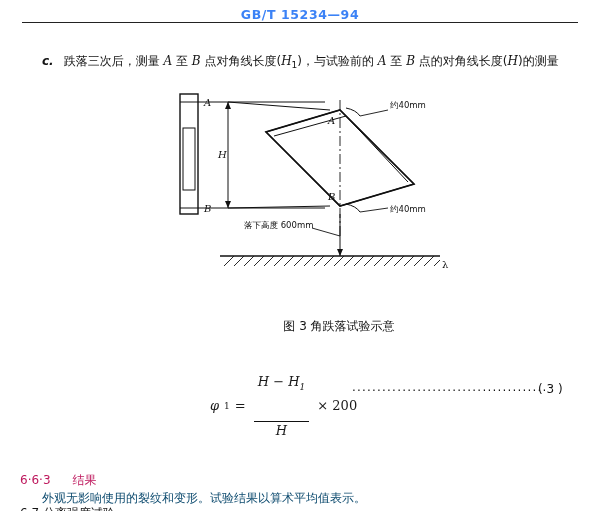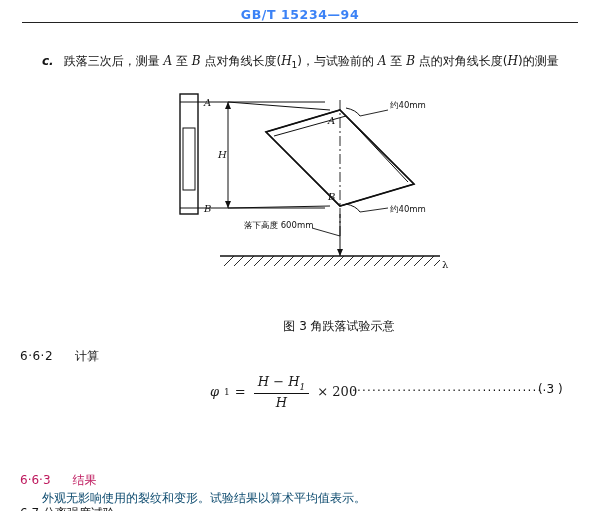--- a/index.html
+++ b/index.html
@@ -117,20 +117,21 @@
   .sub {
     font-size: 9px;
     vertical-align: sub;
   }
   .frac {
     display: inline-flex;
     flex-direction: column;
     align-items: center;
     vertical-align: middle;
     margin: 0 3px;
+    gap: 28px;
   }
   .frac .numer {
     font-style: italic;
     padding: 0 4px 1px 4px;
     font-size: 13px;
   }
   .frac .denom {
     font-style: italic;
     padding: 1px 4px 0 4px;
     border-top: 1px solid #111;
@@ -279,23 +280,20 @@
       <text x="178" y="36" font-family="DejaVu Serif, serif" font-style="italic" font-size="10" fill="#111">A</text>
       <text x="178" y="112" font-family="DejaVu Serif, serif" font-style="italic" font-size="10" fill="#111">B</text>
       <text x="240" y="20" font-family="DejaVu Sans, sans-serif" font-size="8.5" fill="#111">约40mm</text>
       <text x="240" y="124" font-family="DejaVu Sans, sans-serif" font-size="8.5" fill="#111">约40mm</text>
       <text x="94" y="140" font-family="DejaVu Sans, sans-serif" font-size="8.5" fill="#111">落下高度 600mm</text>
     </svg>
   </div>
 
   <div class="fig-caption">图 3   角跌落试验示意</div>
 
-  <div class="sec-662">
-    <span class="num">6·6·2</span><span class="txt">计算</span>
-  </div>
 
   <div class="formula-wrap">
     <div class="formula">
       <span class="phi">φ</span>
         <span class="sub">1</span>
       <span>=</span>
       <span class="frac">
         <span class="numer"><span>H − H</span><span class="sub">1</span></span>
         <span class="denom">H</span>
       </span>

